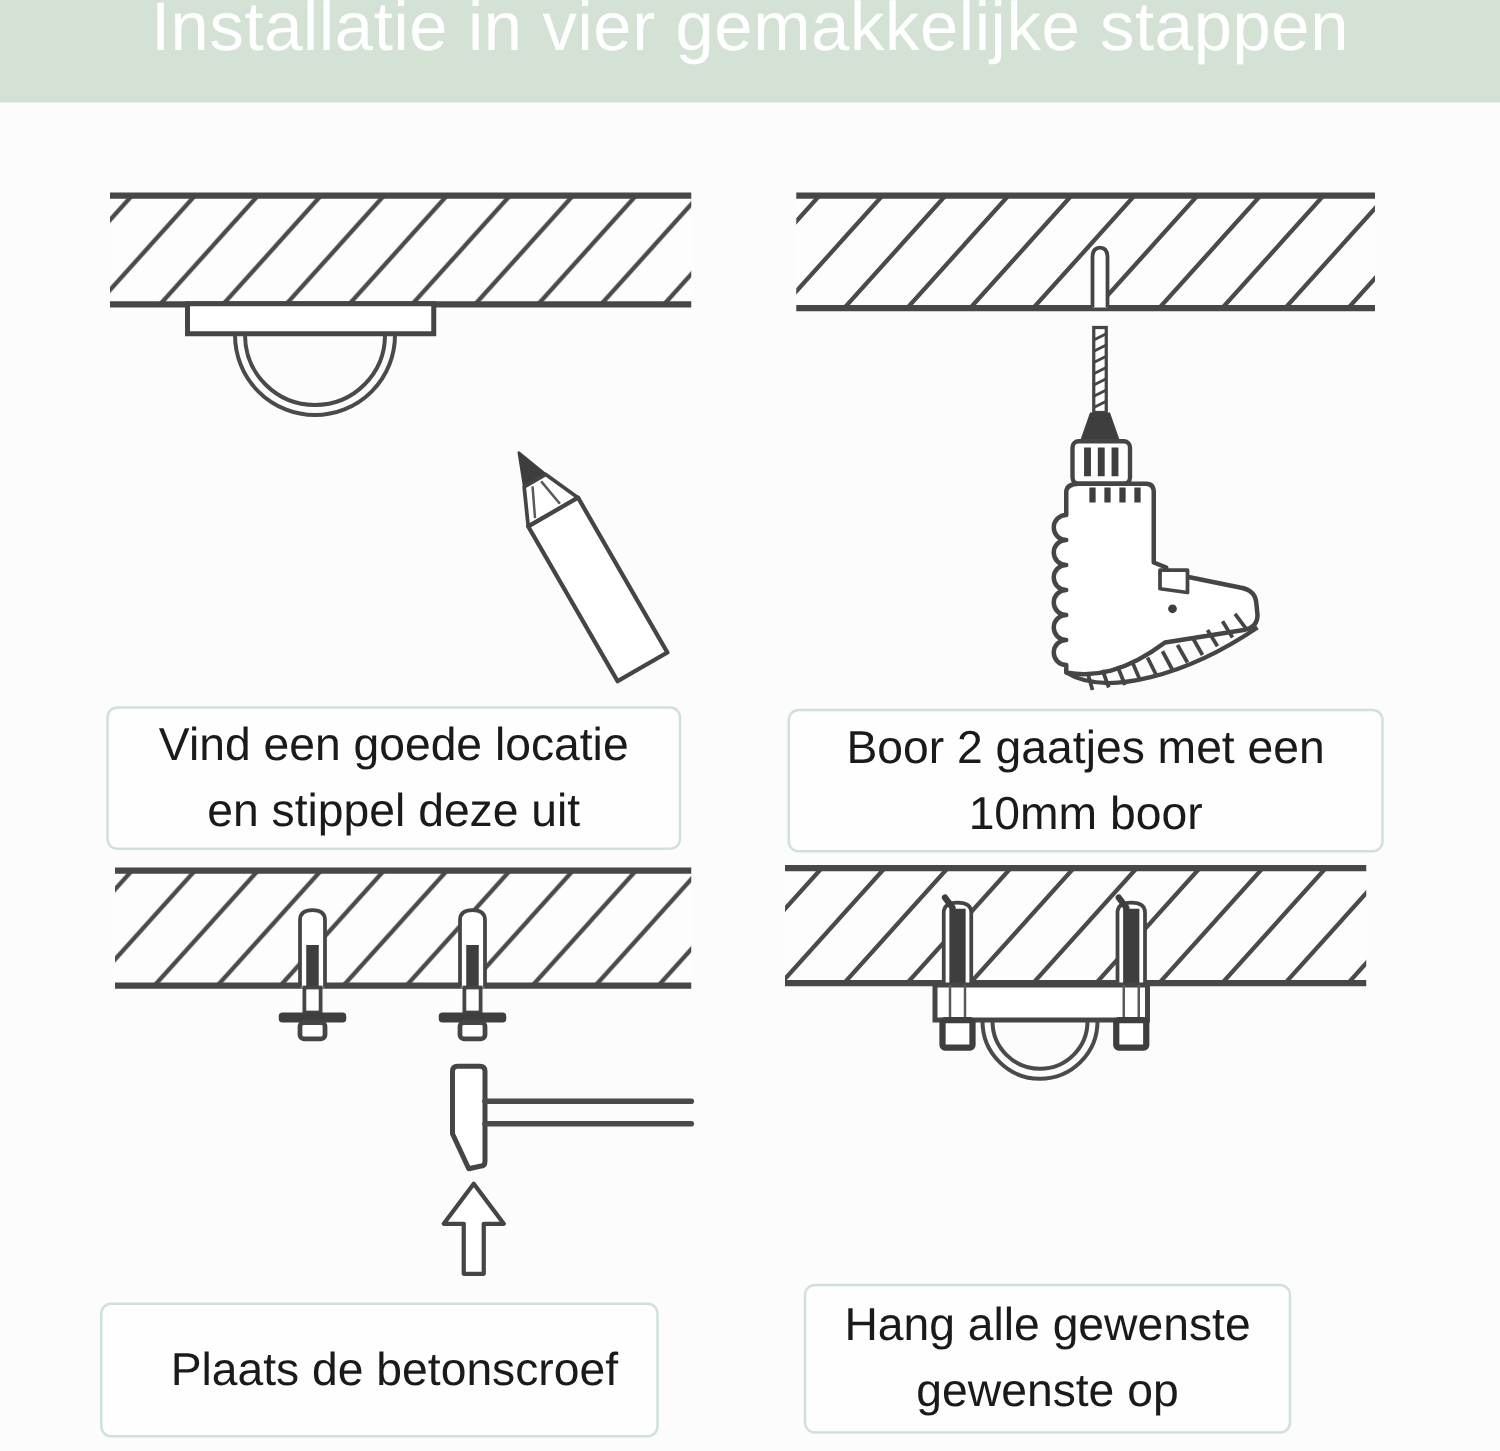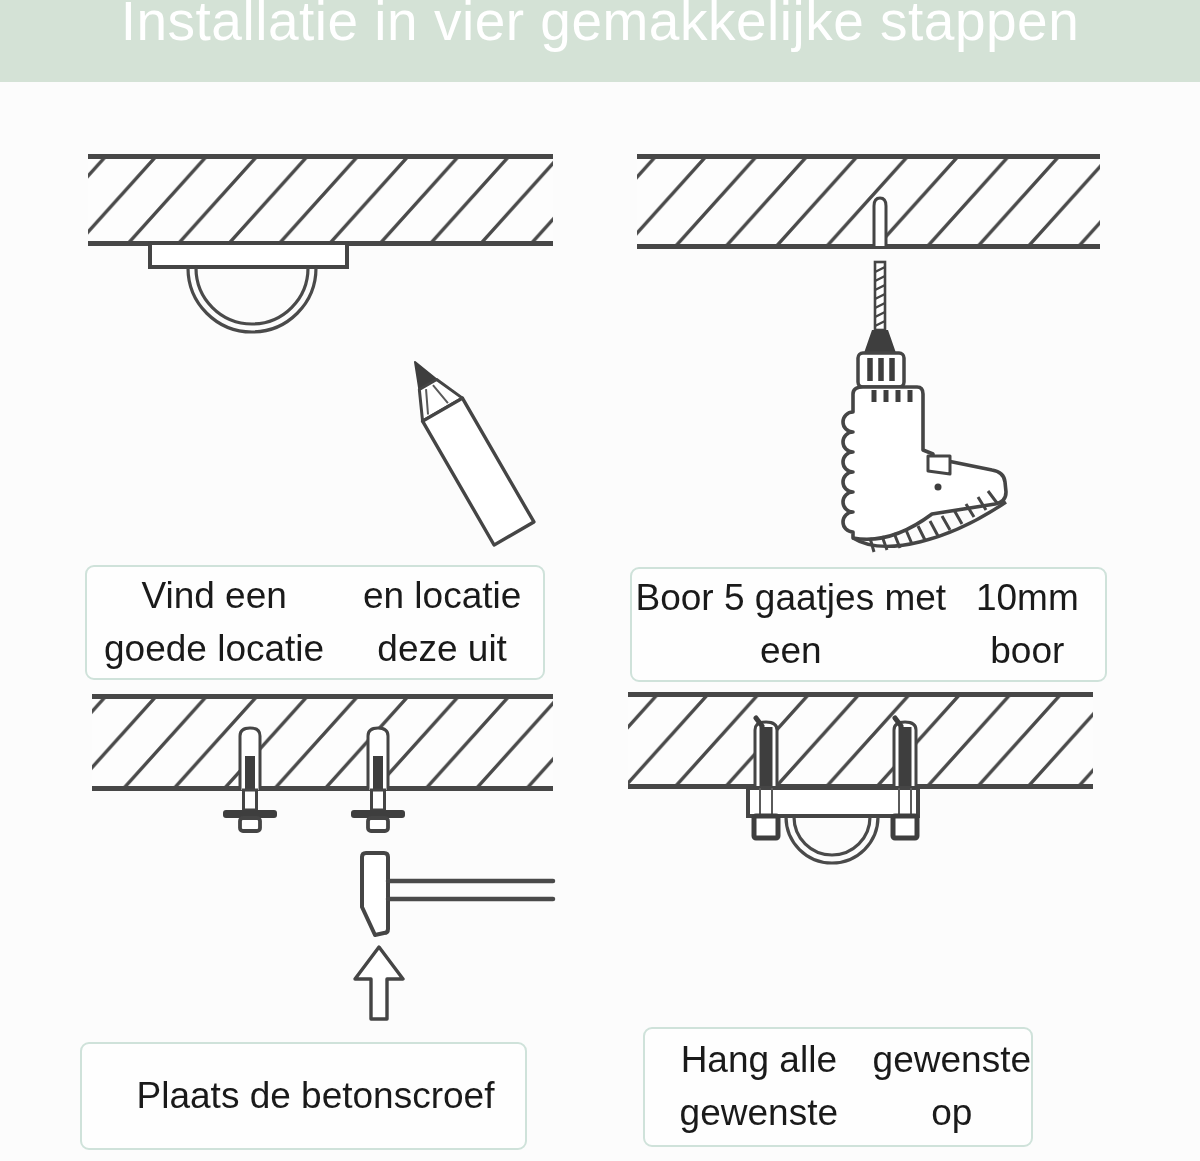--- a/index.html
+++ b/index.html
@@ -29,21 +29,21 @@
     line-height:1.1;
     white-space:nowrap;
   }
   .panel{position:absolute;}
   .panel svg{display:block;}
   .caption{
     position:absolute;
     background:var(--box-bg);
     border:2px solid var(--box-border);
     border-radius:9px;
-    display:flex;flex-direction:row;align-items:center;justify-content:center;
+    display:flex;flex-direction:column;align-items:center;justify-content:center;
     color:var(--ink);
     font-size:37px;line-height:1.42;
     text-align:center;
     box-sizing:border-box;
   }
   .cap1{left:85px;top:565px;width:460px;height:115px;}
   .cap2{left:630px;top:567px;width:477px;height:115px;}
   .cap3{left:80px;top:1042px;width:447px;height:108px;padding-left:24px;}
   .cap4{left:607px;top:1027px;width:390px;height:120px;margin-left:36px;}
 </style>
@@ -117,25 +117,25 @@
         <circle cx="318" cy="347" r="3.5" fill="#3e3e3e"></circle>
 
         <path d="M233,398 C265,418 330,400 386,362" fill="none" stroke="#454545" stroke-width="3.4"></path>
         <path d="M250,398 L254,412 M262,396 L267,410 M274,393 L280,408 M286,390 L292,404 M298,386 L305,400 M310,381 L318,396 M322,376 L330,390 M334,370 L342,384 M346,364 L354,377 M358,357 L366,370 M368,351 L377,363" stroke="#454545" stroke-width="3" fill="none"></path>
       </g>
     </svg>
   </div>
 
   <div class="caption cap1">
     <span>Vind een goede locatie</span>
-    <span>en locatie deze uit</span>
+    <span>en stippel deze uit</span>
   </div>
 
   <div class="caption cap2">
-    <span>Boor 5 gaatjes met een</span>
+    <span>Boor 2 gaatjes met een</span>
     <span>10mm boor</span>
   </div>
 
   <div class="panel" style="left:70px;top:680px;">
     <svg width="500" height="355" viewBox="0 0 500 355">
       <defs>
         <pattern id="p3" width="56" height="56" patternUnits="userSpaceOnUse" patternTransform="scale(0.9,1)">
           <path d="M-14,14 L14,-14 M-14,70 L70,-14 M42,70 L70,42" stroke="#4a4a4a" stroke-width="3.6" fill="none"></path>
         </pattern>
       </defs>

